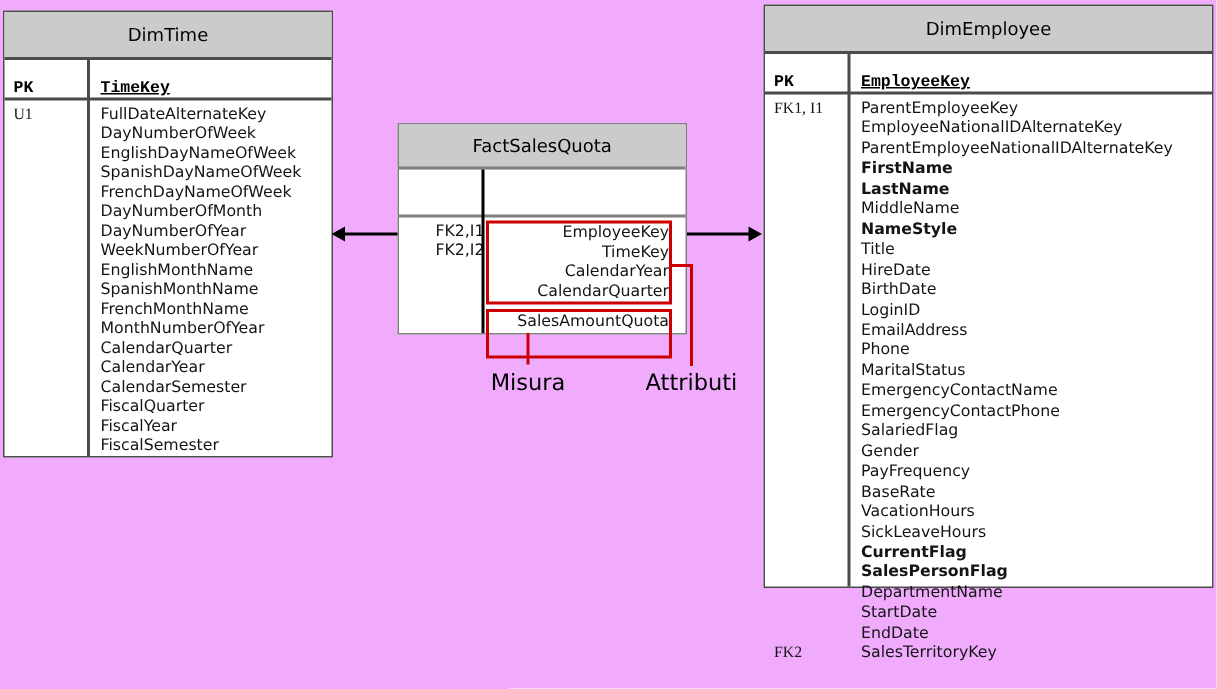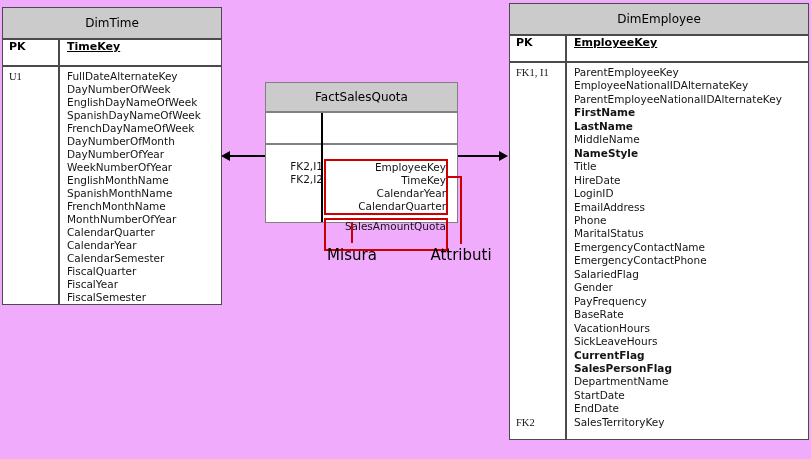--- a/index.html
+++ b/index.html
@@ -12,34 +12,34 @@
   .db-table { position:absolute; background:#ffffff; border:1px solid #4b4b4b; }
   .db-table.fact { border-color:#808080;text-align:right; }
   .thead {
     height:32px; background:#cbcbcb; border-bottom:2px solid #4b4b4b;
     display:flex; align-items:center; justify-content:center;
     font-size:12px; color:#000;
   }
   .fact .thead { height:30px; border-bottom-color:#808080; }
   .pk-row {
     height:27px; border-bottom:2px solid #4b4b4b;
-    display:flex; align-items:flex-start; font-size:11px; font-weight:bold; color:#000;
+    display:flex; align-items:flex-end; font-size:11px; font-weight:bold; color:#000;font-family:Liberation Mono, monospace;
   }
   .pk-key { width:57px; padding-left:6px; flex:none; }
   .pk-col-name { padding-left:7px; text-decoration:underline; white-space:nowrap; }
   .empty-row { height:32px; border-bottom:2px solid #808080; }
   .col-divider { position:absolute; left:55px; top:32px; bottom:0; width:2px; background:#4b4b4b; }
   .fact .col-divider { top:30px; background:#000; width:2px; }
   .tbody { padding-top:3px; font-size:10.5px; line-height:13px; }
   .emp .tbody { line-height:13.45px; }
   .attr-row { display:flex; }
   .key-cell { width:57px; padding-left:6px; flex:none; white-space:nowrap;font-family:Liberation Serif, serif; }
   .name-cell { flex:1; padding-left:7px; white-space:nowrap; }
   .name-cell.bold { font-weight:bold; }
-  .fact-body { display:flex; padding:0;margin-top:12px; }
+  .fact-body { display:flex; padding:0; }
   .fk-cell { width:57px; flex:none; padding:3px 0 0 6px; font-size:10.5px; line-height:13px; white-space:nowrap; }
   .fact-attrs { flex:1; padding-top:2px; }
   .hl-box {
     margin-left:1px; width:124px; border:2px solid #cc0000;
     font-size:10.5px; line-height:13px; padding-left:3px; white-space:nowrap;
   }
   .hl-box.measure { margin-top:3px; height:33px; }
   .annot-line { position:absolute; background:#cc0000; }
   .annot-label { position:absolute; font-size:15px; color:#000; text-align:center; }
   .arrow-line { position:absolute; top:155px; height:2px; background:#000; }
@@ -178,21 +178,21 @@
             <div>CalendarQuarter</div>
           </div>
         <div class="hl-box measure">
           <div>SalesAmountQuota</div>
         </div>
       </div>
     </div>
     <div class="col-divider"></div>
   </div>
 
-  <div class="db-table emp" style="left:509px; top:3px; width:300px; height:437px;">
+  <div class="db-table emp" style="left:509px; top:3px; width:300px; height:389px;">
     <div class="thead">
       <span>DimEmployee</span>
     </div>
     <div class="pk-row">
       <span class="pk-key">PK</span>
       <span class="pk-col-name">EmployeeKey</span>
     </div>
     <div class="tbody">
 
         <div class="attr-row">
@@ -235,20 +235,21 @@
           <span class="name-cell">Title</span>
         </div>
 
         <div class="attr-row">
           <span class="key-cell"></span>
           <span class="name-cell">HireDate</span>
         </div>
 
         <div class="attr-row">
           <span class="key-cell"></span>
+          <span class="name-cell">BirthDate</span>
         </div>
 
         <div class="attr-row">
           <span class="key-cell"></span>
           <span class="name-cell">LoginID</span>
         </div>
 
         <div class="attr-row">
           <span class="key-cell"></span>
           <span class="name-cell">EmailAddress</span>

